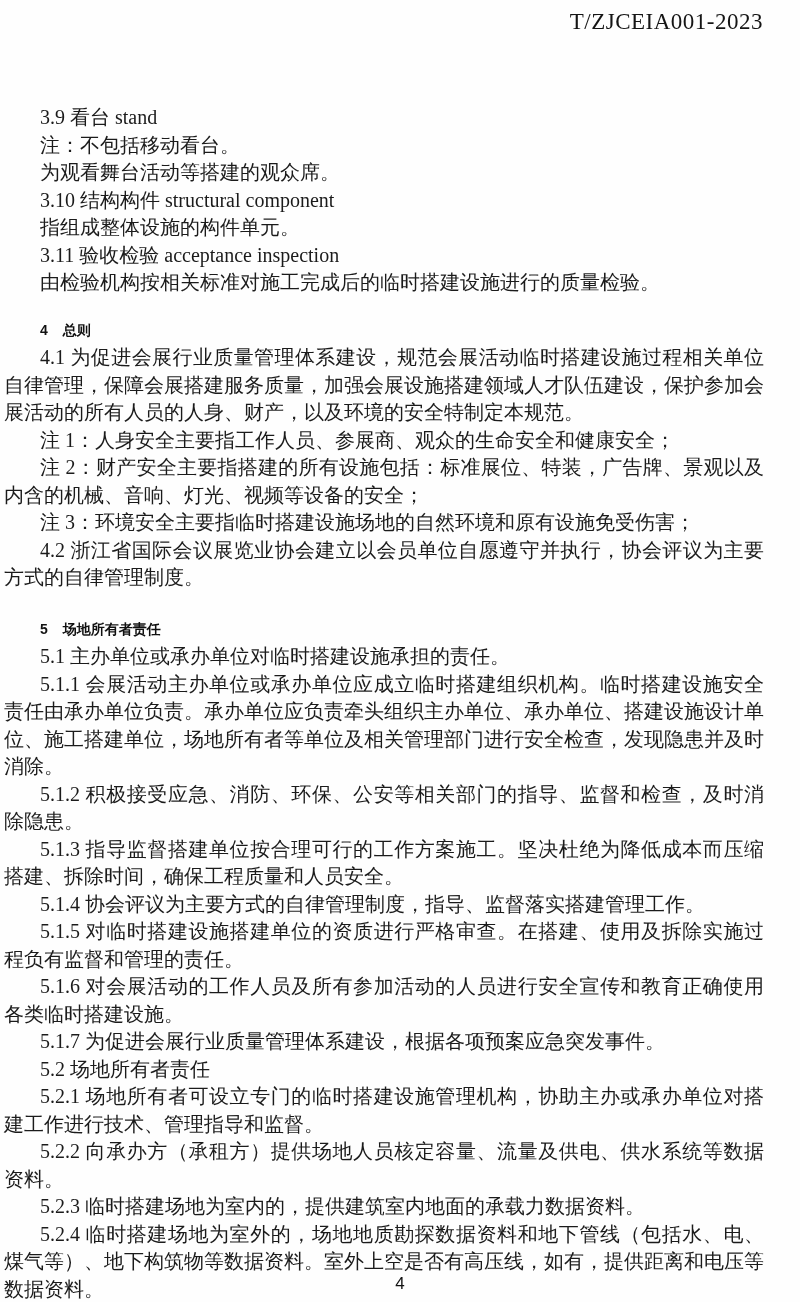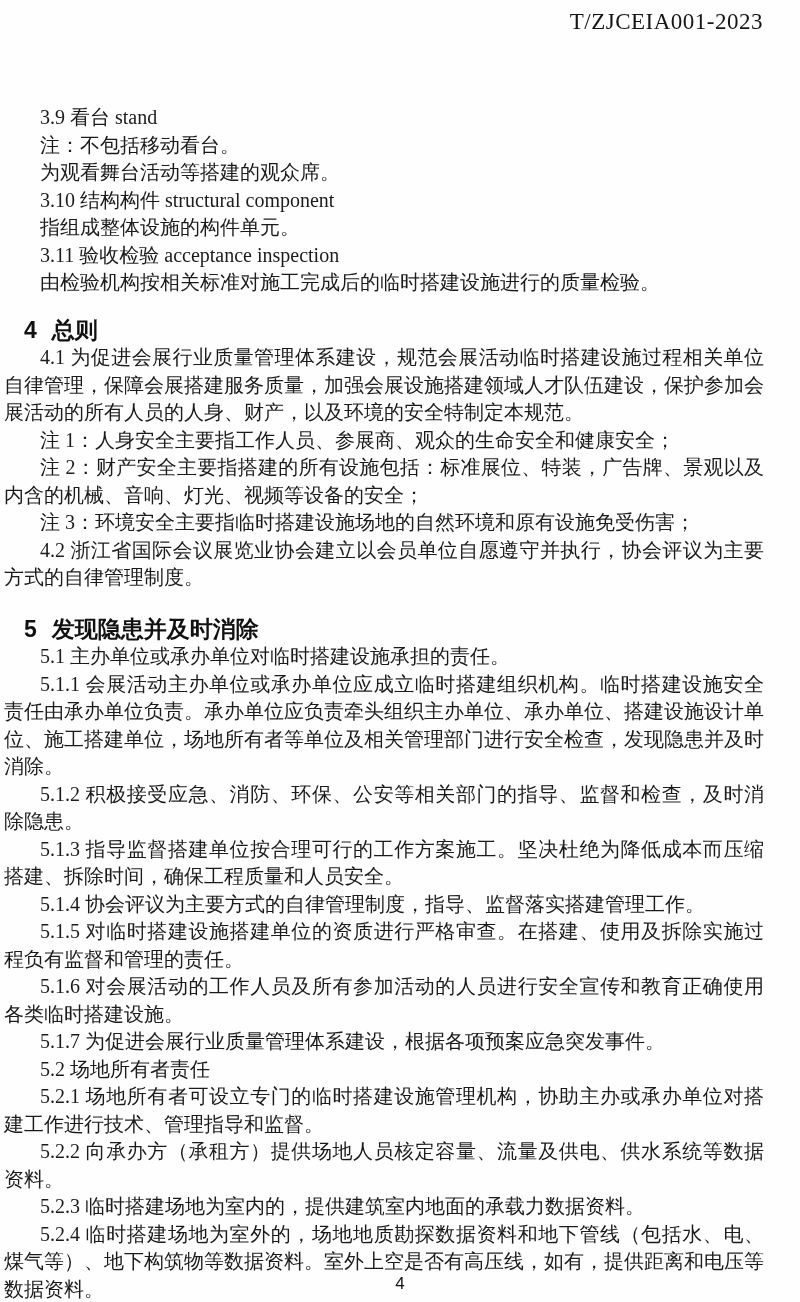--- a/index.html
+++ b/index.html
@@ -36,24 +36,24 @@
   }
   .term-line {
     padding-left: 36px;
     text-align: left;
     white-space: nowrap;
   }
   .para {
     text-indent: 36px;
   }
   .sec-heading {
-    margin: 20px 0 0 20px;
+    margin: 20px 0 0 36px;
     font-family: "Liberation Sans", "DejaVu Sans", sans-serif;
     font-weight: bold;
-    font-size: 23px;
+    font-size: 14px;
     line-height: 27.5px;
     text-align: left;
     color: #111111;
   }
   .sec-heading.h5 {
     margin-top: 24px;
   }
   .sec-heading .num {
     display: inline-block;
     margin-right: 15px;
@@ -91,21 +91,21 @@
       <span class="num">4</span><span>总则</span>
     </div>
 
     <div class="para">4.1 为促进会展行业质量管理体系建设，规范会展活动临时搭建设施过程相关单位自律管理，保障会展搭建服务质量，加强会展设施搭建领域人才队伍建设，保护参加会展活动的所有人员的人身、财产，以及环境的安全特制定本规范。</div>
     <div class="para">注 1：人身安全主要指工作人员、参展商、观众的生命安全和健康安全；</div>
     <div class="para">注 2：财产安全主要指搭建的所有设施包括：标准展位、特装，广告牌、景观以及内含的机械、音响、灯光、视频等设备的安全；</div>
     <div class="para">注 3：环境安全主要指临时搭建设施场地的自然环境和原有设施免受伤害；</div>
     <div class="para">4.2 浙江省国际会议展览业协会建立以会员单位自愿遵守并执行，协会评议为主要方式的自律管理制度。</div>
 
     <div class="sec-heading h5">
-      <span class="num">5</span><span>发现隐患并及时消除</span>
+      <span class="num">5</span><span>场地所有者责任</span>
     </div>
 
     <div class="para">5.1 主办单位或承办单位对临时搭建设施承担的责任。</div>
     <div class="para">5.1.1 会展活动主办单位或承办单位应成立临时搭建组织机构。临时搭建设施安全责任由承办单位负责。承办单位应负责牵头组织主办单位、承办单位、搭建设施设计单位、施工搭建单位，场地所有者等单位及相关管理部门进行安全检查，发现隐患并及时消除。</div>
     <div class="para">5.1.2 积极接受应急、消防、环保、公安等相关部门的指导、监督和检查，及时消除隐患。</div>
     <div class="para">5.1.3 指导监督搭建单位按合理可行的工作方案施工。坚决杜绝为降低成本而压缩搭建、拆除时间，确保工程质量和人员安全。</div>
     <div class="para">5.1.4 协会评议为主要方式的自律管理制度，指导、监督落实搭建管理工作。</div>
     <div class="para">5.1.5 对临时搭建设施搭建单位的资质进行严格审查。在搭建、使用及拆除实施过程负有监督和管理的责任。</div>
     <div class="para">5.1.6 对会展活动的工作人员及所有参加活动的人员进行安全宣传和教育正确使用各类临时搭建设施。</div>
     <div class="para">5.1.7 为促进会展行业质量管理体系建设，根据各项预案应急突发事件。</div>

